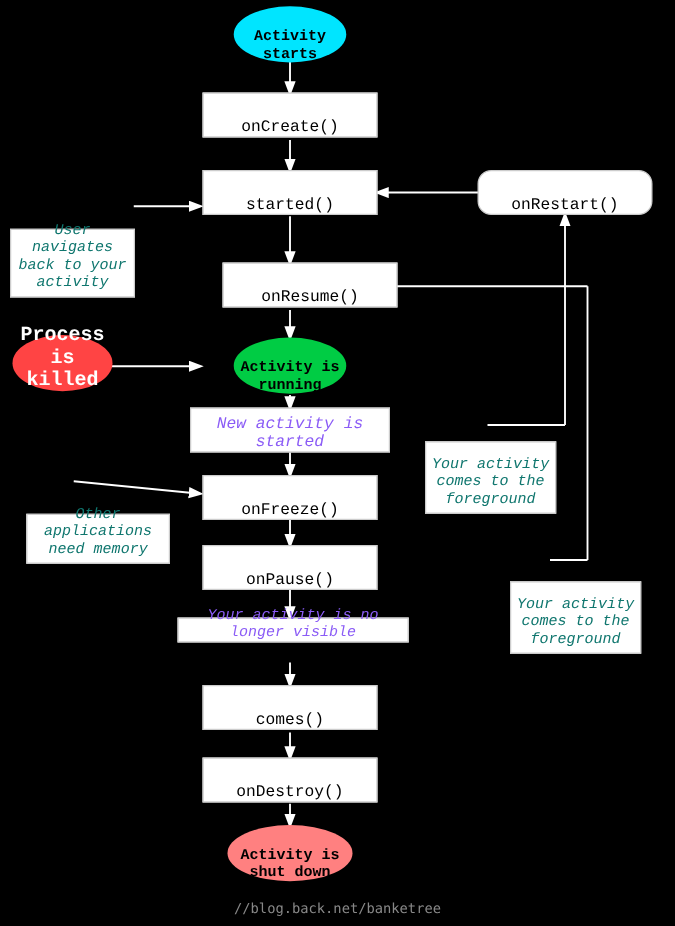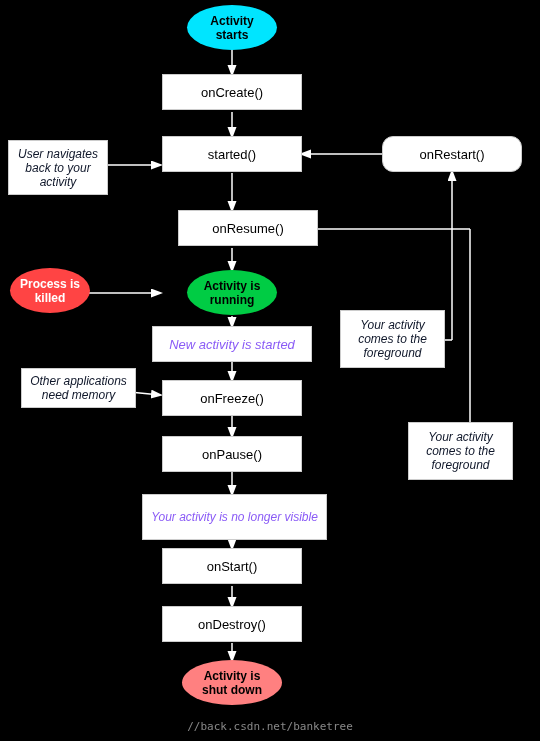--- a/index.html
+++ b/index.html
@@ -8,24 +8,25 @@
       width: 540px;
       height: 741px;
       position: relative;
       overflow: hidden;
       font-family: Arial, sans-serif;
     }
 
     .node {
       position: absolute;
       display: flex;
-      align-items: center;
+      align-items: flex-end;
       justify-content: center;
       text-align: center;
       font-size: 13px;
+      font-family: Liberation Mono, monospace;
     }
 
     .oval-cyan {
       background: #00e5ff;
       border-radius: 50%;
       color: #000;
       font-weight: bold;
       width: 90px;
       height: 45px;
     }
@@ -61,26 +62,27 @@
       border-radius: 50%;
       color: #fff;
       font-weight: bold;
       width: 80px;
       height: 45px;
     }
 
     .rect-side-italic {
       background: #fff;
       border: 1px solid #ccc;
-      color: #0f172a;
+      color: #0f766e;
       font-style: italic;
       padding: 4px;
       font-size: 12px;
       width: 100px;
       height: 55px;
+      margin-top: 43px;
     }
 
     .oval-pink {
       background: #ff8080;
       border-radius: 50%;
       color: #000;
       font-weight: bold;
       width: 100px;
       height: 45px;
     }
@@ -187,21 +189,21 @@
   <span>New activity is started</span>
 </div>
 
 <div class="node rect-side-italic" style="left:340px; top:310px; width:105px; height:58px;">
   <span style="white-space:pre-line; font-size:12px;">Your activity
 comes to the
 foreground</span>
 </div>
 
 <div class="node oval-red-side" style="left:10px; top:268px; width:80px; height:45px;">
-  <span style="white-space:pre-line; font-size:12px;">Process is
+  <span style="white-space:pre-line; font-size:16px;">Process is
 killed</span>
 </div>
 
 <div class="node rect-side-italic" style="left:8px; top:140px; width:100px; height:55px; font-size:12px;">
   <span style="white-space:pre-line; font-size:12px;">User navigates
 back to your
 activity</span>
 </div>
 
 <div class="node rect-side-italic" style="left:21px; top:368px; width:115px; height:40px; font-size:12px;">
@@ -216,32 +218,32 @@
 <div class="node rect-side-italic" style="left:408px; top:422px; width:105px; height:58px;">
   <span style="white-space:pre-line; font-size:12px;">Your activity
 comes to the
 foreground</span>
 </div>
 
 <div class="node rect-white" style="left:162px; top:436px;">
   <span>onPause()</span>
 </div>
 
-<div class="node rect-italic" style="left:142px; top:494px; width:185px; height:46px; font-size:12px;">
+<div class="node rect-italic" style="left:142px; top:494px; width:185px; height:20px; font-size:12px;">
   <span>Your activity is no longer visible</span>
 </div>
 
 <div class="node rect-white" style="left:162px; top:548px;">
-  <span>onStart()</span>
+  <span>comes()</span>
 </div>
 
 <div class="node rect-white" style="left:162px; top:606px;">
   <span>onDestroy()</span>
 </div>
 
 <div class="node oval-pink" style="left:182px; top:660px; width:100px; height:45px;">
   <span style="white-space:pre-line; font-size:12px;">Activity is
 shut down</span>
 </div>
 
 <div class="watermark">
-  <span>//back.csdn.net/banketree</span>
+  <span>//blog.back.net/banketree</span>
 </div>
 
 </body></html>

